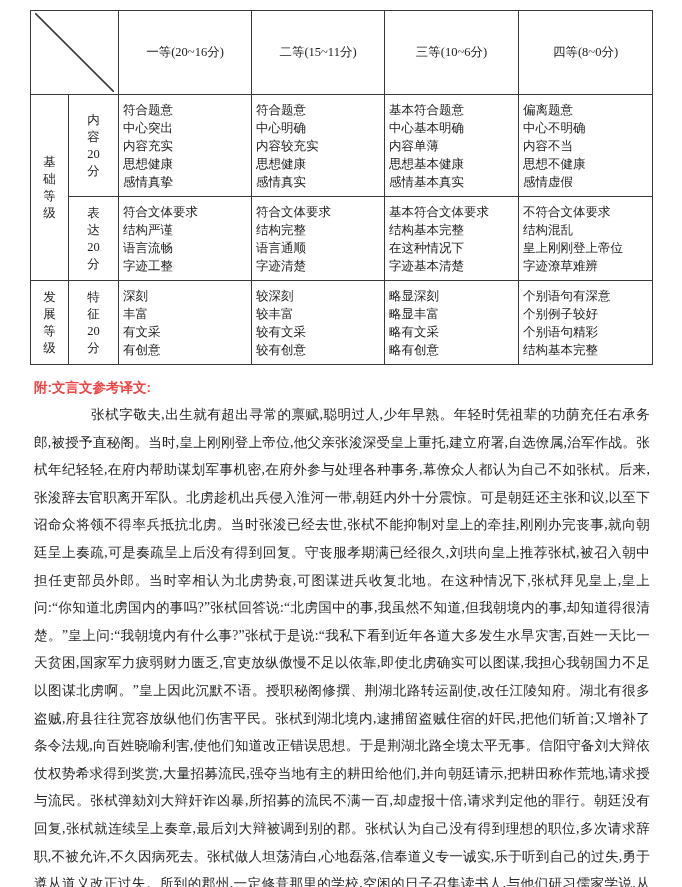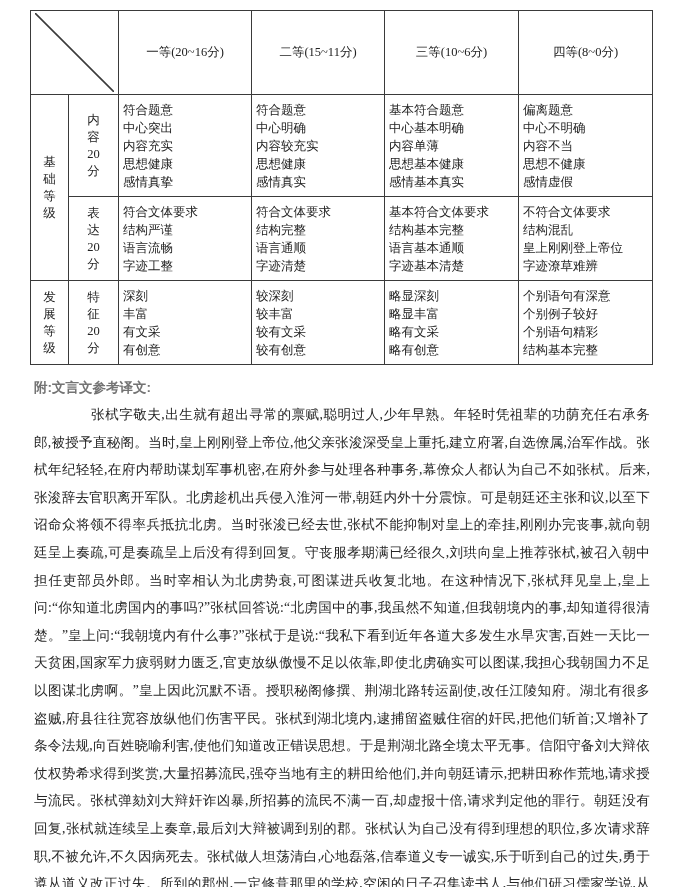--- a/index.html
+++ b/index.html
@@ -53,21 +53,21 @@
     vertical-align:middle;
     white-space:pre-line;
     line-height:18px;
     padding-left:7px;
   }
   .appendix{margin:14px 32px 0 34px;}
   .appendix-heading{
     margin:0 0 4px 0;
     font-size:13.5px;
     font-weight:bold;
-    color:#737373;
+    color:#ef4444;
     font-family:"Liberation Sans","DejaVu Sans",sans-serif;
   }
   .body-text{
     margin:0;
     font-size:13.6px;
     line-height:27.6px;
     text-align:justify;
     text-indent:4.2em;
     color:#262626;
     letter-spacing:0.2px;
@@ -140,21 +140,21 @@
         <td class="cell">符合文体要求
 结构严谨
 语言流畅
 字迹工整</td>
         <td class="cell">符合文体要求
 结构完整
 语言通顺
 字迹清楚</td>
         <td class="cell">基本符合文体要求
 结构基本完整
-语言基本通顺
+在这种情况下
 字迹基本清楚</td>
         <td class="cell">不符合文体要求
 结构混乱
 皇上刚刚登上帝位
 字迹潦草难辨</td>
       </tr>
 
       <tr class="r3">
         <td class="group">发
 展

